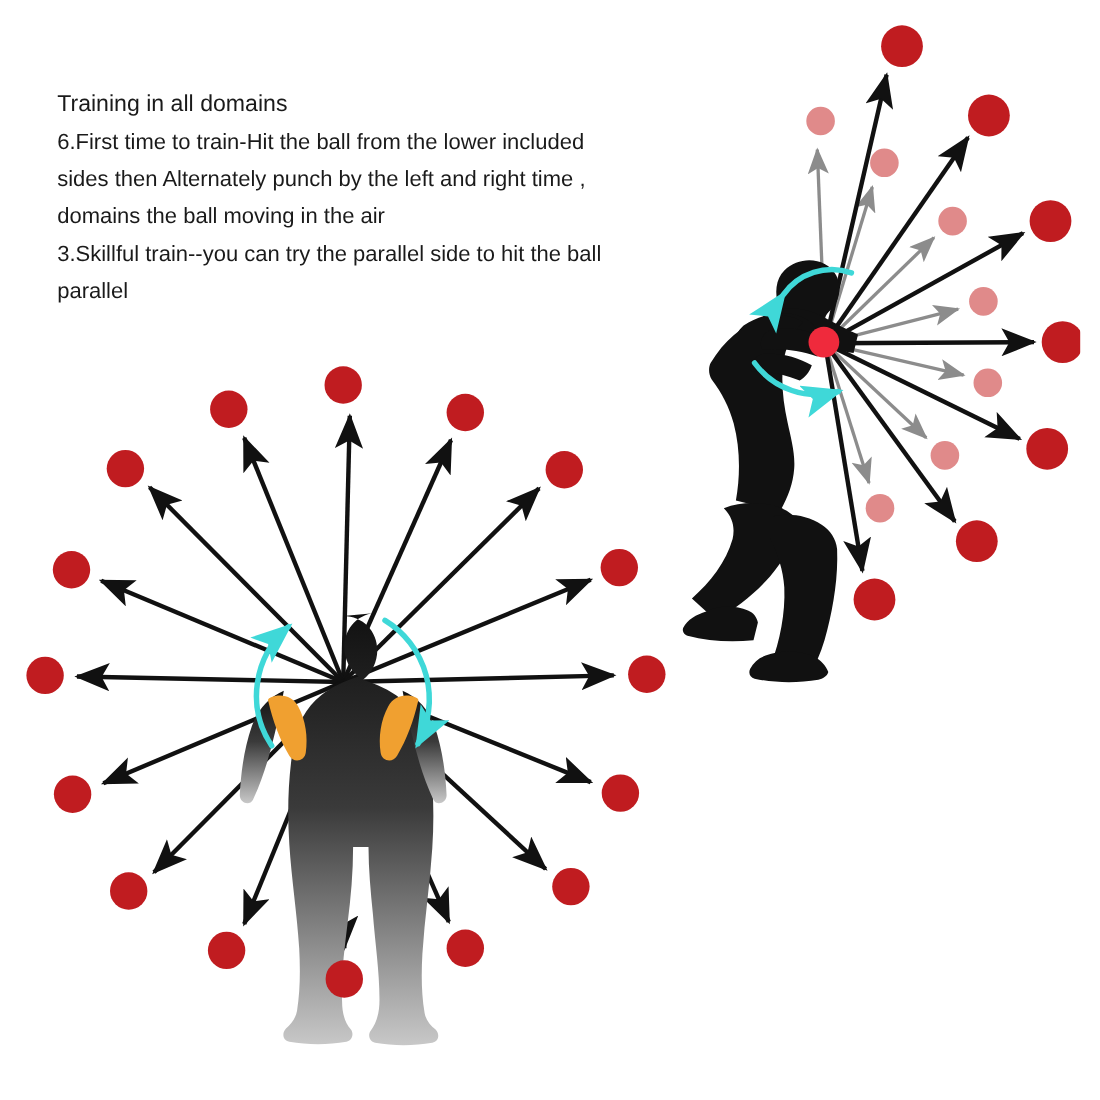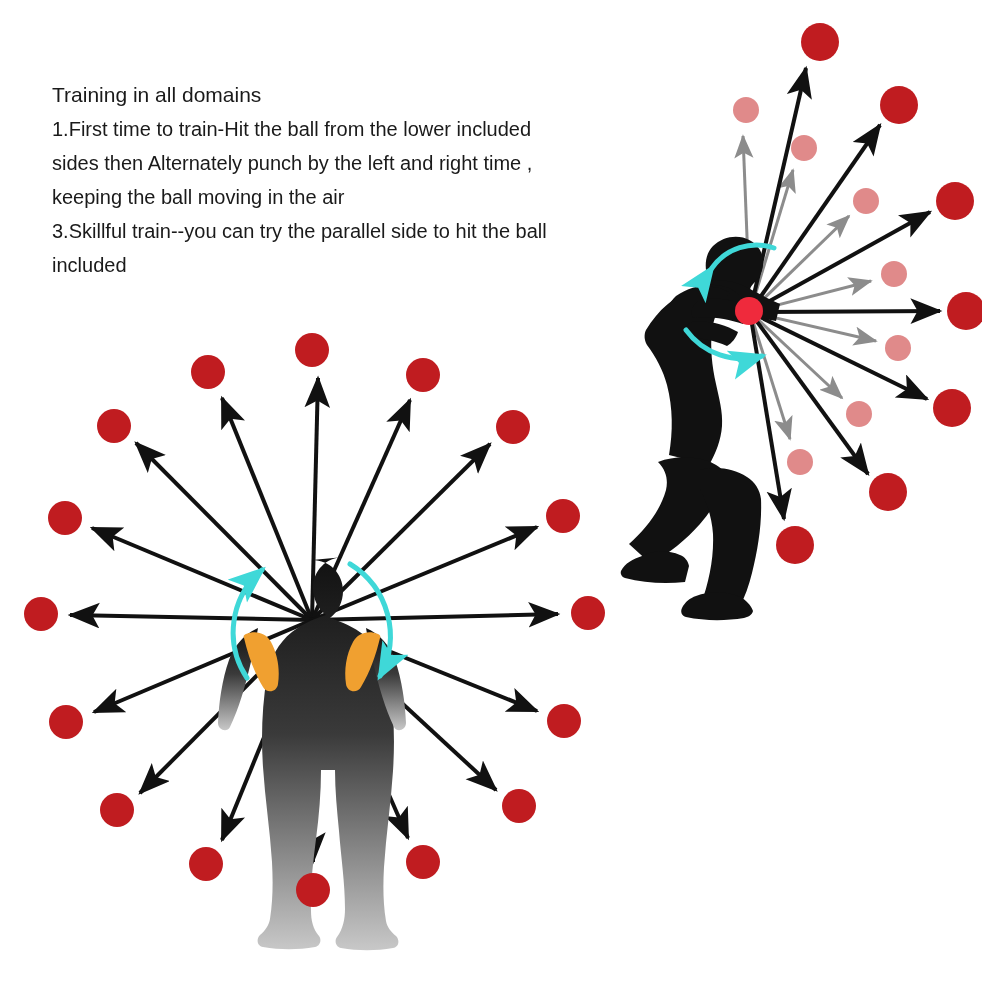--- a/index.html
+++ b/index.html
@@ -40,25 +40,25 @@
     height: 1000px;
   }
 </style>
 </head>
 <body>
 
 <div id="stage">
 
   <div id="instructions">
     <div class="title">Training in all domains</div>
-    <div class="line">1.First time to train-Hit the ball from the lower included</div>
+    <div class="line">6.First time to train-Hit the ball from the lower included</div>
     <div class="line">sides then Alternately punch by the left and right time ,</div>
-    <div class="line">keeping the ball moving in the air</div>
+    <div class="line">domains the ball moving in the air</div>
     <div class="line">3.Skillful train--you can try the parallel side to hit the ball</div>
-    <div class="line">included</div>
+    <div class="line">parallel</div>
   </div>
 
   <svg class="art" viewBox="0 0 1000 1000">
     <defs>
       <linearGradient id="gradFrontBody" x1="0" y1="0" x2="0" y2="1">
         <stop offset="0%" stop-color="#111111"></stop>
         <stop offset="45%" stop-color="#3a3a3a"></stop>
         <stop offset="100%" stop-color="#c8c8c8"></stop>
       </linearGradient>
       <marker id="arrowBlack" markerWidth="9" markerHeight="9" refX="7.4" refY="3.2" orient="auto">

